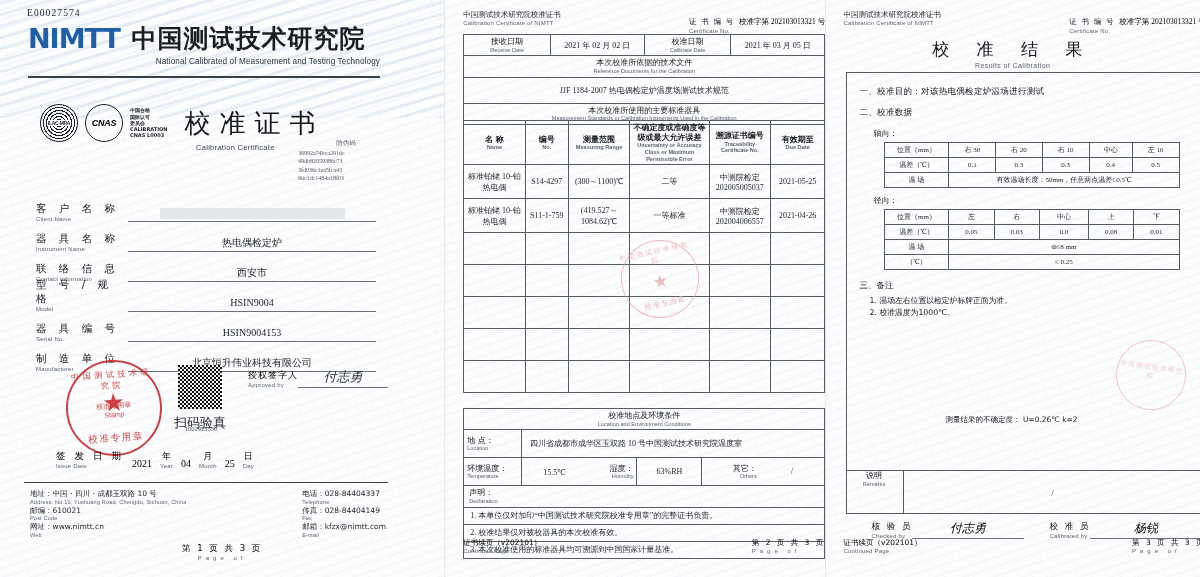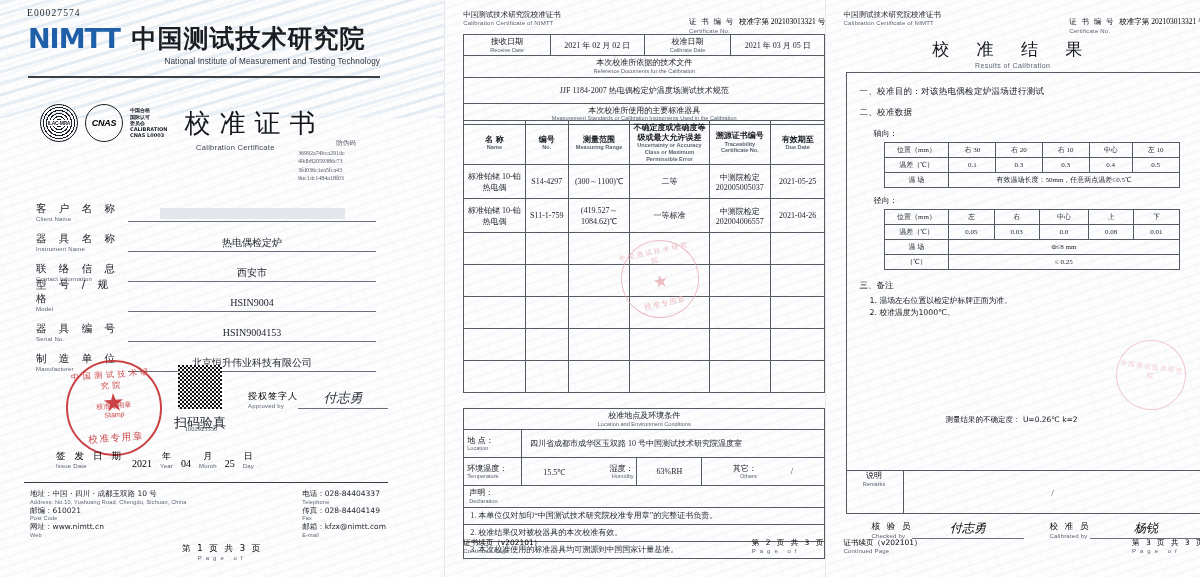--- a/index.html
+++ b/index.html
@@ -79,21 +79,21 @@
   .stamp-mid { position:absolute; top:40px; width:100%; text-align:center; font-size:7px; line-height:1.25; }
 
   .qr { position:absolute; left:178px; top:365px; width:44px; height:44px;
         background-image:
           repeating-linear-gradient(0deg,#111 0 2px, #fff 2px 4px),
           repeating-linear-gradient(90deg,#111 0 2px, #fff 2px 4px);
         background-blend-mode: difference; background-color:#fff; }
   .qr-cap { position:absolute; left:170px; top:414px; width:60px; text-align:center; font-size:13px; color:#1c2026; }
   .qr-num { position:absolute; left:166px; top:425px; width:70px; text-align:center; font-size:6.5px; font-family:"Liberation Serif", serif; color:#4a5058; }
 
-  .approv { position:absolute; left:248px; top:389px; display:flex; align-items:flex-end; width:140px; }
+  .approv { position:absolute; left:248px; top:368px; display:flex; align-items:flex-end; width:140px; }
   .approv .lab .c { font-size:9px; letter-spacing:1px; }
   .approv .sig { flex:1; border-bottom:.9px solid #6a7079; text-align:center; font-family:"Liberation Serif", serif;
                  font-size:13px; font-style:italic; color:#2d333c; padding-bottom:1px; }
 
   .issue { position:absolute; left:56px; top:450px; width:300px; display:flex; align-items:flex-end; gap:8px; }
   .issue .lab .c { font-size:9.5px; letter-spacing:3px; }
   .dnum { font-family:"Liberation Serif", serif; font-size:10px; }
   .dunit { font-size:9px; }
   .dcell { text-align:center; }
 
@@ -172,21 +172,21 @@
 
   <div class="page page1">
     <div class="wm"></div>
     <div class="wm-top"></div>
 
     <div class="serial">E00027574</div>
 
     <div class="brandrow">
       <span class="nimtt-logo">NIMTT</span>
       <span class="inst-cn cn">中国测试技术研究院</span>
-      <div class="inst-en">National Institute of Measurement and Testing Technology</div>
+      <div class="inst-en">National Calibrated of Measurement and Testing Technology</div>
     </div>
     <div class="rule"></div>
 
     <div class="markrow">
       <div class="ilac">
           <span>ILAC-MRA</span>
         </div>
       <div class="cnas-c">
           <span>CNAS</span>
         </div>

